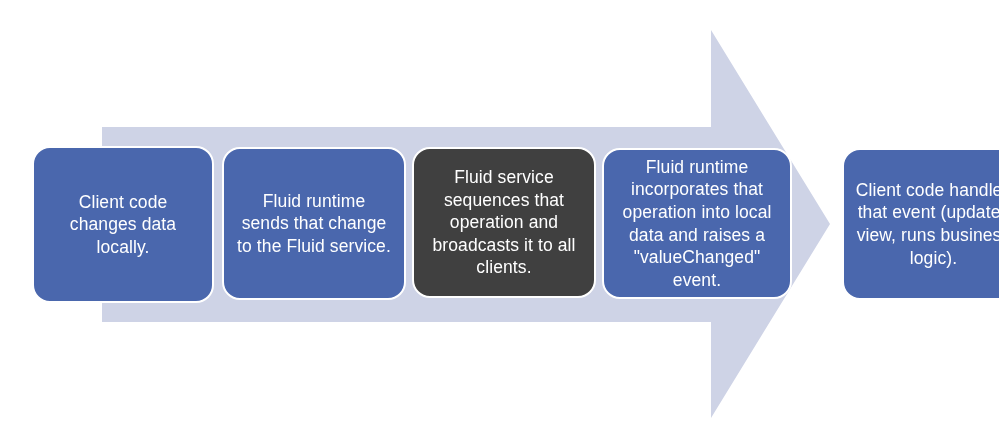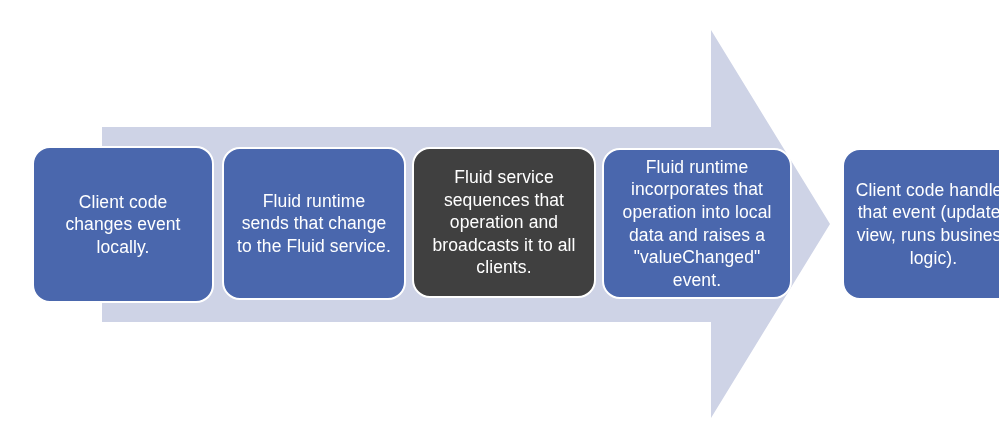--- a/index.html
+++ b/index.html
@@ -54,21 +54,21 @@
 <body>
 
 <div id="diagram-canvas">
 
   <svg id="arrow-layer" viewBox="0 0 999 435" xmlns="http://www.w3.org/2000/svg">
     <polygon points="102,127 711,127 711,30 830,224 711,418 711,322 102,322" fill="#ced3e6"></polygon>
   </svg>
 
   <div class="step-box" id="step-box-1" style="background:#4a67ad">
     <span class="step-label">Client code
-changes event
+changes data
 locally.</span>
   </div>
 
   <div class="step-box" id="step-box-2" style="background:#4a67ad">
     <span class="step-label">Fluid runtime
 sends that change
 to the Fluid service.</span>
   </div>
 
   <div class="step-box" id="step-box-3" style="background:#404040">

